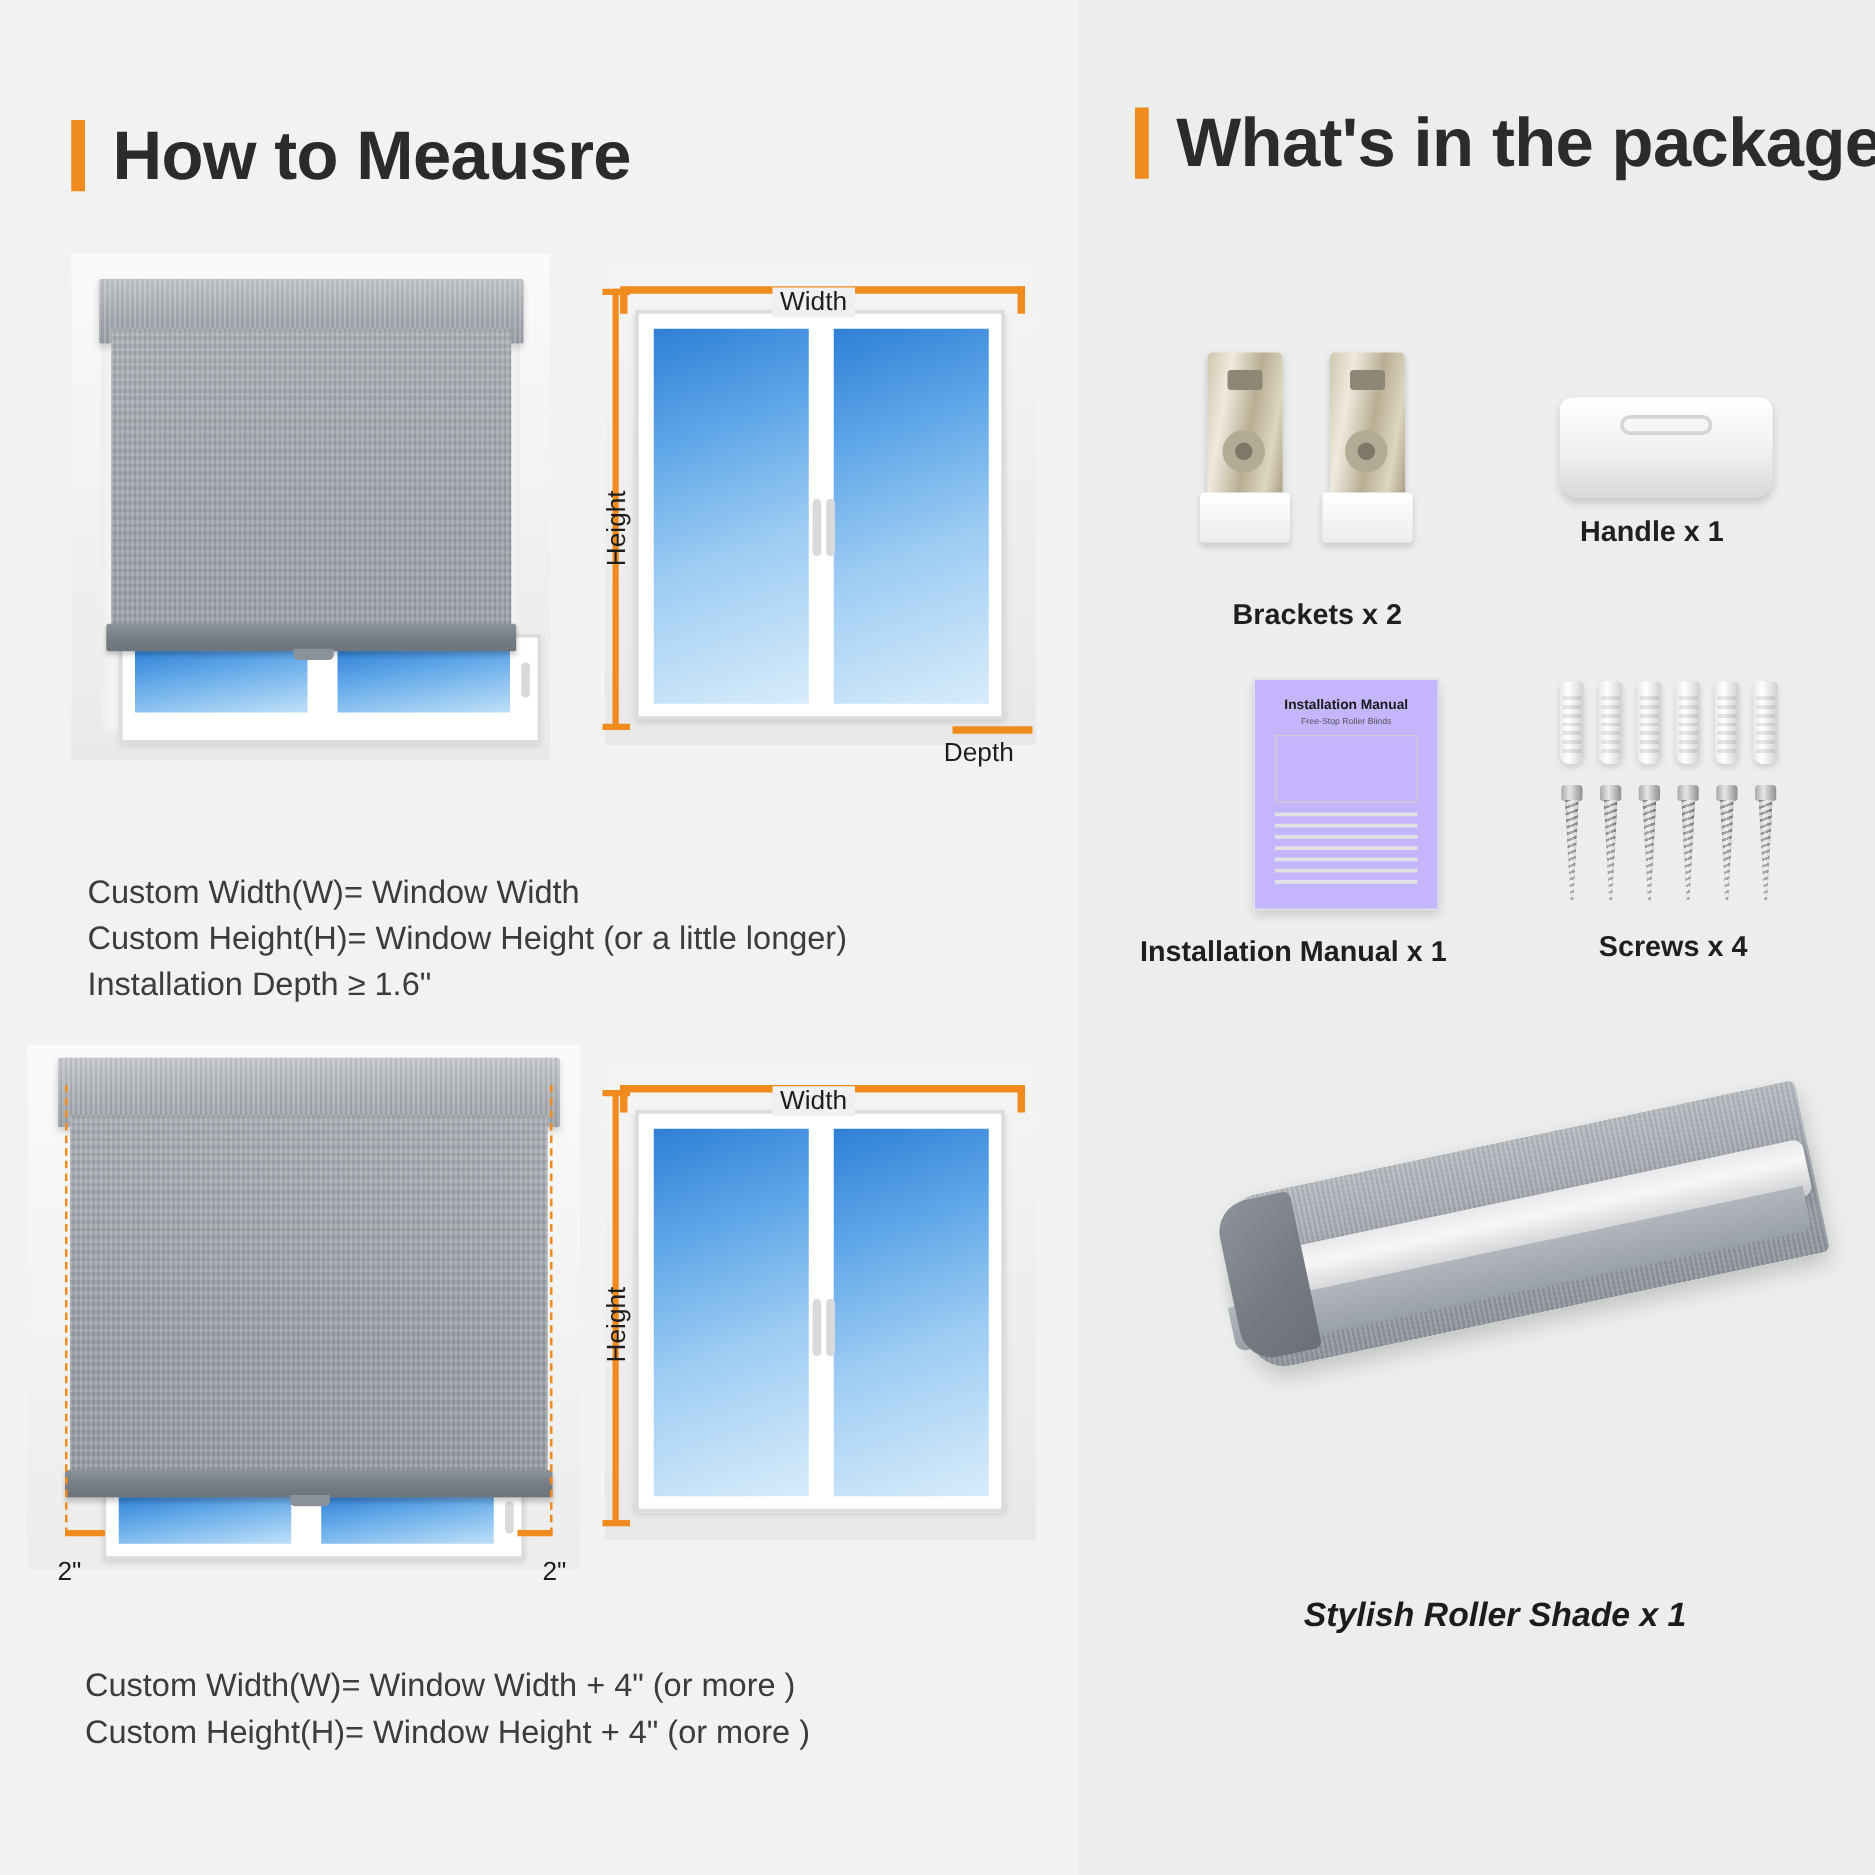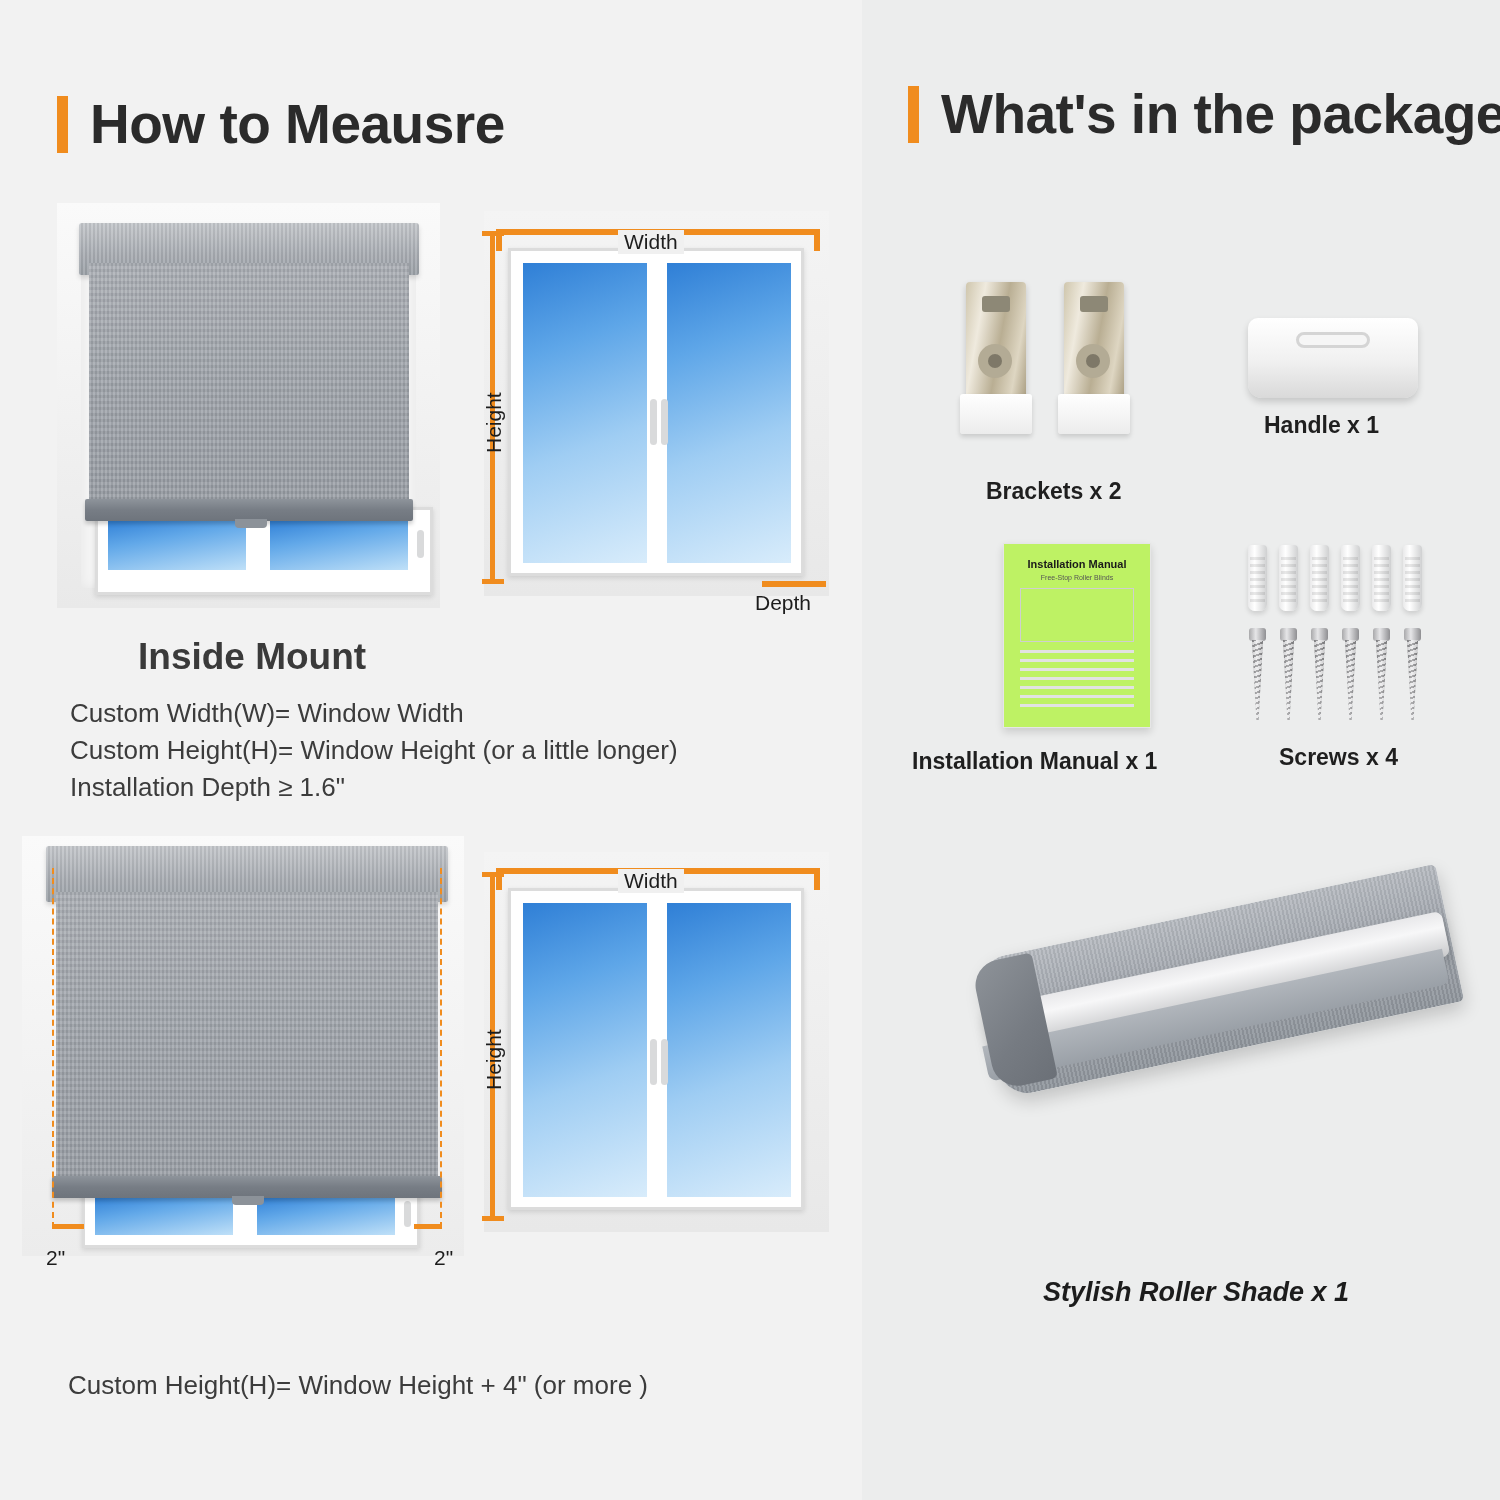--- a/index.html
+++ b/index.html
@@ -183,21 +183,21 @@
     left: 48px; top: 14px;
     width: 74px; height: 16px;
     border: 3px solid #d5d5d5;
     border-radius: 9px;
     box-sizing: border-box;
     background: #f6f6f6;
   }
   .manual {
     position: absolute;
     width: 148px; height: 185px;
-    background: #bef264;
+    background: #c4b5fd;
     box-shadow: 0 4px 8px rgba(0,0,0,0.14);
     border: 1px solid #e6e6e6;
     box-sizing: border-box;
   }
   .manual .m-title {
     position: absolute;
     left: 0; right: 0; top: 14px;
     text-align: center;
     font-size: 11px;
     font-weight: bold;
@@ -328,21 +328,20 @@
     <div class="dim-line" style="left:34px;top:26px;width:320px;height:6px;"></div>
     <div class="dim-line" style="left:30px;top:26px;width:6px;height:22px;"></div>
     <div class="dim-line" style="left:348px;top:26px;width:6px;height:22px;"></div>
     <div class="dim-line" style="left:296px;top:378px;width:64px;height:6px;"></div>
 
     <div class="dim-label" style="left:152px;top:27px;background:#f0f0f0;padding:0 6px;">Width</div>
     <div class="dim-label vert" style="left:16px;top:250px;">Height</div>
     <div class="dim-label" style="left:289px;top:388px;">Depth</div>
   </div>
 
-  <div class="mount-name" style="left:138px;top:636px;">Inside Mount</div>
   <div class="spec-line" style="left:70px;top:698px;">Custom Width(W)= Window Width</div>
   <div class="spec-line" style="left:70px;top:735px;">Custom Height(H)= Window Height (or a little longer)</div>
   <div class="spec-line" style="left:70px;top:772px;">Installation Depth ≥ 1.6"</div>
 
   <div style="position:absolute;left:22px;top:836px;width:442px;height:420px;">
     <div class="wall" style="left:0;top:0;width:442px;height:420px;background:linear-gradient(180deg,#fafafa,#ececec);"></div>
     <div class="win-frame" style="left:60px;top:348px;width:338px;height:64px;">
       <div class="glass small" style="left:10px;top:8px;width:138px;height:40px;"></div>
       <div class="glass small" style="left:172px;top:8px;width:138px;height:40px;"></div>
       <div class="handle" style="left:319px;top:14px;height:26px;"></div>
@@ -372,20 +371,21 @@
     <div class="dim-line" style="left:16px;top:32px;width:22px;height:5px;"></div>
     <div class="dim-line" style="left:16px;top:376px;width:22px;height:5px;"></div>
     <div class="dim-line" style="left:34px;top:28px;width:320px;height:6px;"></div>
     <div class="dim-line" style="left:30px;top:28px;width:6px;height:22px;"></div>
     <div class="dim-line" style="left:348px;top:28px;width:6px;height:22px;"></div>
 
     <div class="dim-label" style="left:152px;top:29px;background:#f0f0f0;padding:0 6px;">Width</div>
     <div class="dim-label vert" style="left:16px;top:250px;">Height</div>
   </div>
 
+  <div class="spec-line" style="left:68px;top:1333px;">Custom Width(W)= Window Width + 4" (or more )</div>
   <div class="spec-line" style="left:68px;top:1370px;">Custom Height(H)= Window Height + 4" (or more )</div>
 
   <div style="position:absolute;left:960px;top:282px;width:180px;height:160px;">
     <div class="bracket" style="left:0;top:0;">
       <div class="body"></div>
       <div class="slot" style="left:22px;top:14px;width:28px;height:16px;"></div>
       <div class="slot" style="left:18px;top:62px;width:34px;height:34px;border-radius:50%;background:#b3ab95;"></div>
       <div class="slot" style="left:28px;top:72px;width:14px;height:14px;border-radius:50%;background:#7e7868;"></div>
       <div class="foot"></div>
     </div>

